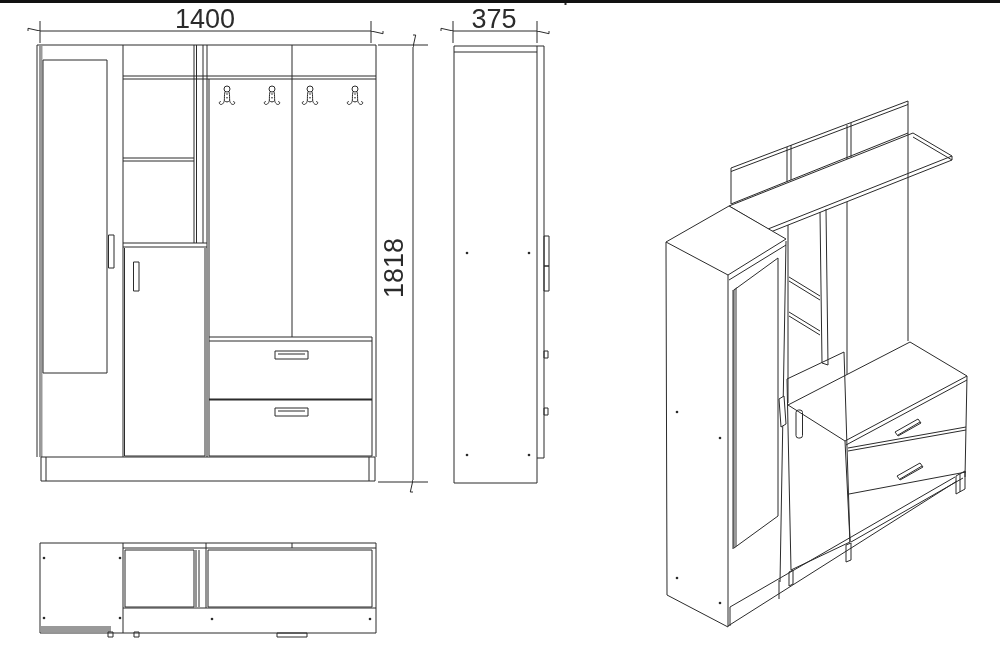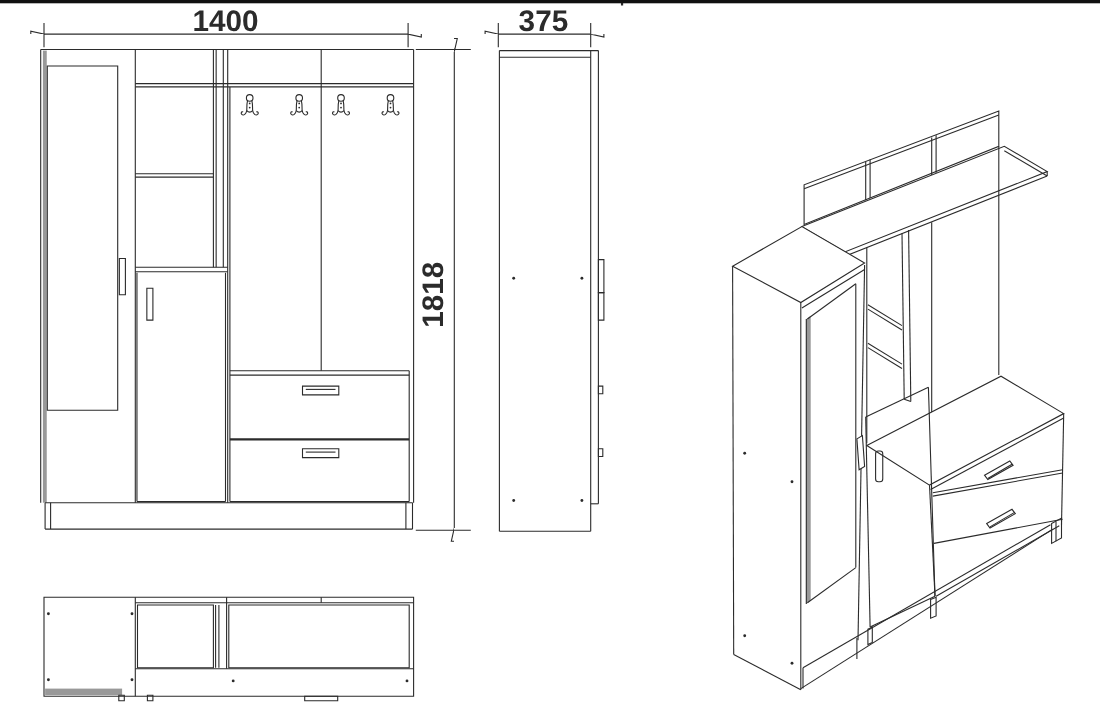--- a/index.html
+++ b/index.html
@@ -1,17 +1,17 @@
 <!DOCTYPE html>
 <html style="--ink: #2b2b2b; --shade: #999999; --bg: #ffffff;"><head>
 <meta charset="utf-8">
 <style>
   :root { --ink:#2b2b2b; --shade:#999999; --bg:#ffffff; }
   html,body { margin:0; padding:0; background:var(--bg); }
-  .page { position:relative; width:1000px; height:661px; background:var(--bg); overflow:hidden;font-weight:bold; }
+  .page { position:relative; width:1000px; height:661px; background:var(--bg); overflow:hidden; }
   svg { display:block; }
   svg line, svg path, svg polyline, svg polygon, svg rect, svg circle {
     stroke:var(--ink); fill:none; stroke-width:1;
     vector-effect:non-scaling-stroke;
   }
   .wf { fill:var(--bg); }                 
   .wfn { fill:var(--bg); stroke:none; }   
   .shade { fill:var(--shade); stroke:none; }
   .dotf { fill:var(--ink); stroke:none; }
   .thick { stroke-width:2; }

